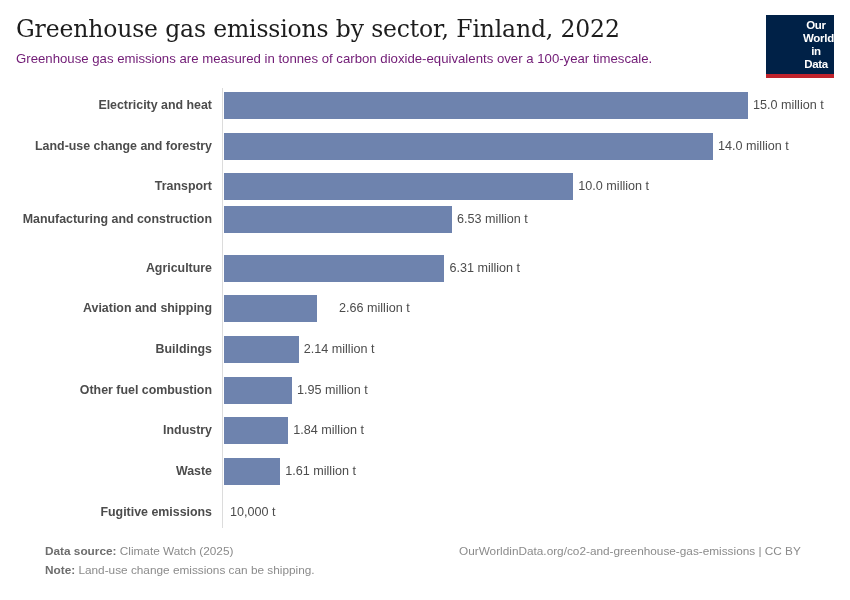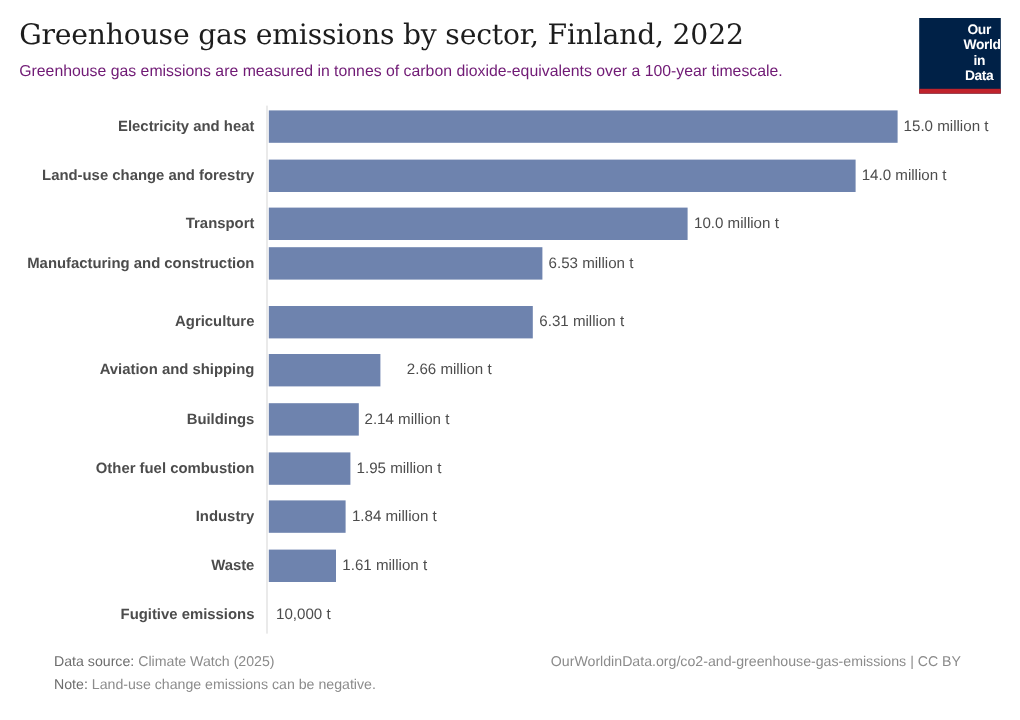--- a/index.html
+++ b/index.html
@@ -141,21 +141,21 @@
   .footer-left {
     position: absolute;
     left: 0;
     top: 0;
   }
   .footer-line {
     line-height: 19px;
     white-space: nowrap;
   }
   .footer-key {
-    font-weight: 400;
+    font-weight: 700;
     color: #6d6d6d;
     padding-left: 29px;
   }
   .footer-right {
     position: absolute;
     left: 443px;
     top: 0;
     line-height: 19px;
     white-space: nowrap;
   }
@@ -234,19 +234,19 @@
         </div>
       </div>
   </div>
 
   <div class="footer">
     <div class="footer-left">
       <div class="footer-line">
         <span class="footer-key">Data source:</span><span> Climate Watch (2025)</span>
       </div>
       <div class="footer-line">
-        <span class="footer-key">Note:</span><span> Land-use change emissions can be negative.</span>
+        <span class="footer-key">Note:</span><span> Land-use change emissions can be shipping.</span>
       </div>
     </div>
     <div class="footer-right">OurWorldinData.org/co2-and-greenhouse-gas-emissions | CC BY</div>
   </div>
 
 </div>
 
 </body></html>

